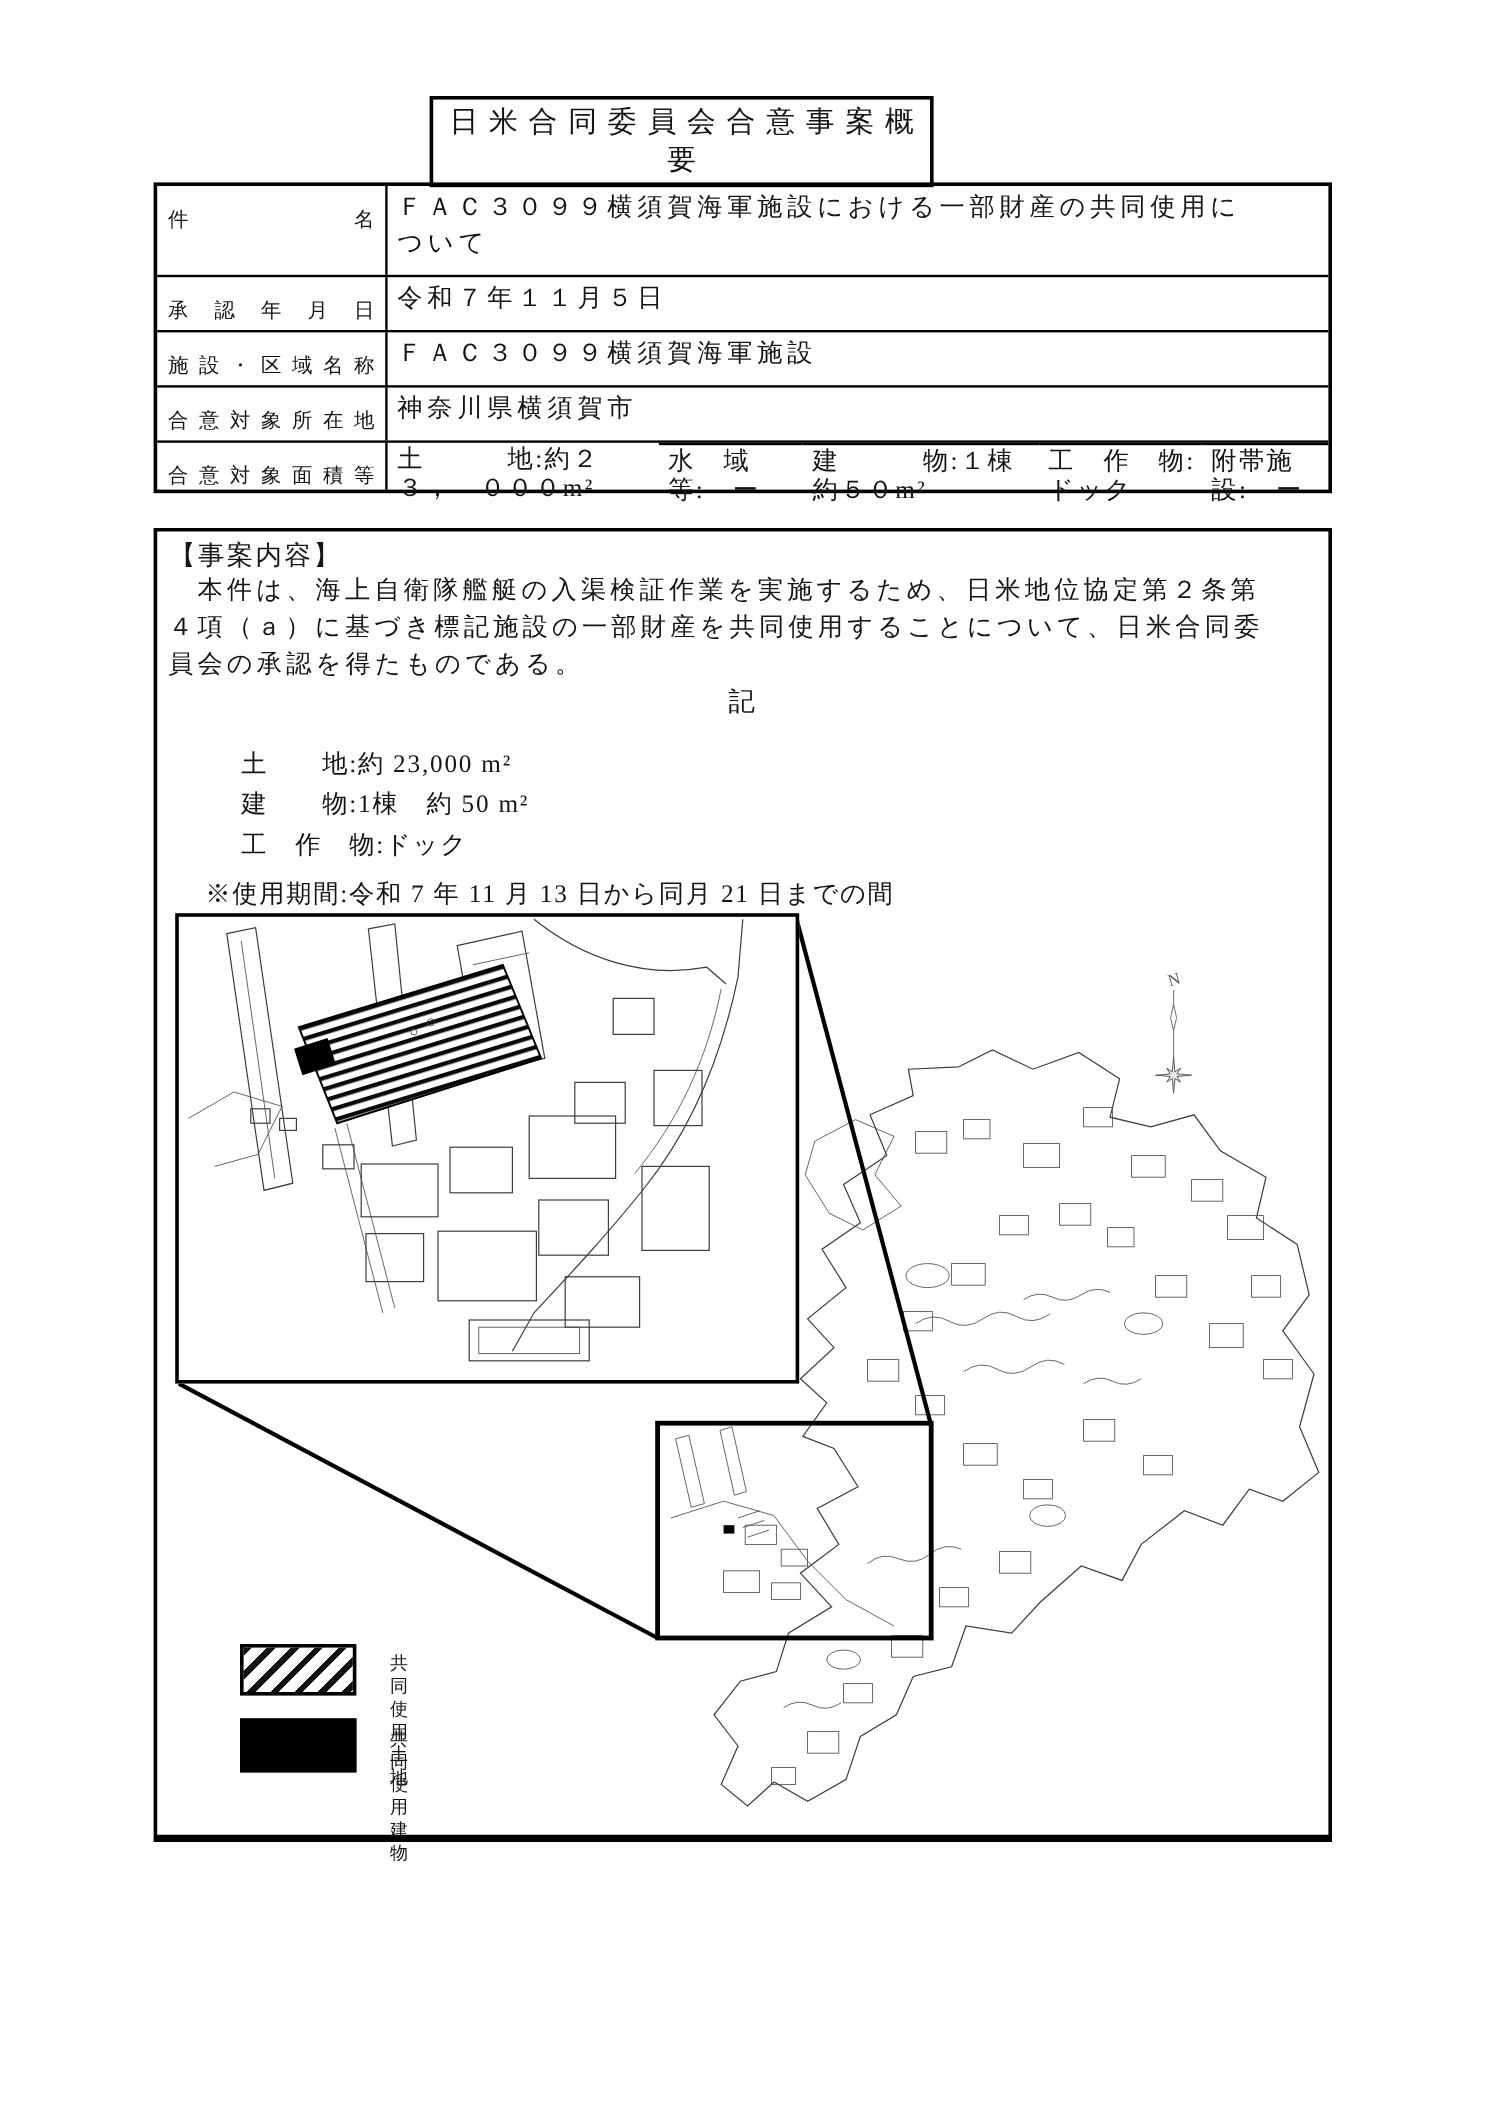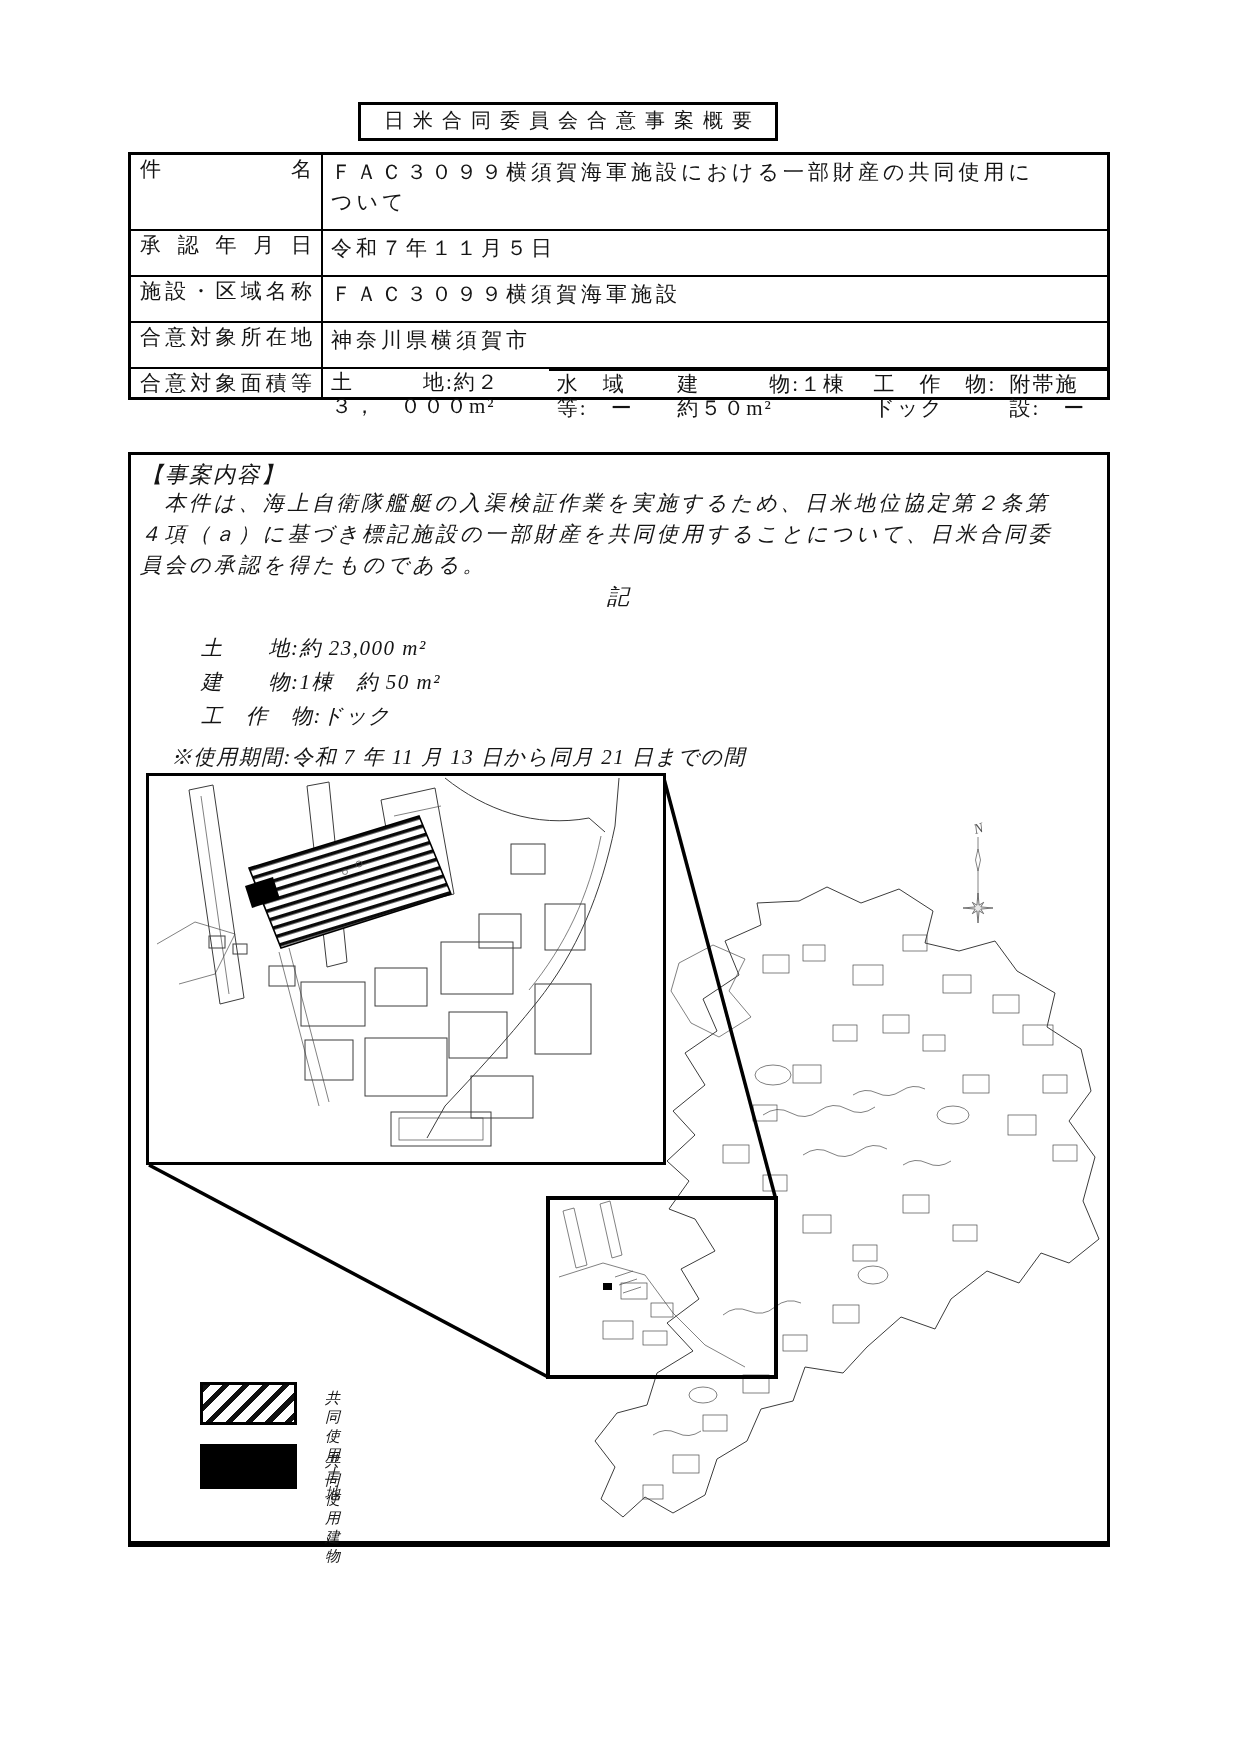--- a/index.html
+++ b/index.html
@@ -2,51 +2,51 @@
 <html><head>
 <meta charset="utf-8">
 <style>
   html,body{margin:0;padding:0;background:#fff;}
   .page{
     position:relative;width:1241px;height:1754px;background:#fff;overflow:hidden;
     font-family:"Liberation Serif","DejaVu Serif",serif;color:#141414;
   }
   
   .title-box{
-    position:absolute;left:358px;top:102px;width:420px;box-sizing:border-box;
-    border:3px solid #000;text-align:center;font-size:20px;letter-spacing:9px;
+    position:absolute;left:358px;top:80px;width:420px;box-sizing:border-box;
+    border:3px solid #000;text-align:center;font-size:24px;letter-spacing:9px;
     padding:2px 0 4px 9px;
   }
   
   .doc-table{
     position:absolute;left:128px;top:152px;width:982px;box-sizing:border-box;
     border:3px solid #000;
   }
   .t-row{display:flex;border-top:2px solid #000;align-items:stretch;}
   .t-row.first{border-top:none;}
   .t-label{
     flex:0 0 192px;width:192px;box-sizing:border-box;border-right:2px solid #000;
-    padding:0 9px 0;font-size:21px;
+    padding:16px 9px 0;font-size:17px;
   }
   .t-label span{display:block;text-align:justify;text-align-last:justify;}
   .t-value{
     flex:1;box-sizing:border-box;padding:2px 4px 12px 8px;font-size:21px;
     letter-spacing:4px;white-space:pre-line;line-height:30px;
   }
   .h62{min-height:62px;} .h31{min-height:31px;} .h27{min-height:27px;}
   .area-items{flex:1;display:flex;flex-direction:row;}
   .area-item{
     box-sizing:border-box;height:26px;border-top:2px solid #000;
     padding:1px 4px 0 8px;font-size:21px;letter-spacing:2px;line-height:24px;
   }
   .area-item.first{border-top:none;}
   
   .content-box{
-    position:absolute;left:128px;top:452px;width:982px;height:1095px;
-    box-sizing:border-box;border:3px solid #000;border-bottom-width:6px;font-style:italic;
+    position:absolute;left:128px;top:440px;width:982px;height:1095px;
+    box-sizing:border-box;border:3px solid #000;border-bottom-width:6px;
   }
   .section-heading{position:absolute;left:10px;top:5px;font-size:22px;letter-spacing:2px;}
   .case-body{
     position:absolute;left:9px;top:33px;width:962px;font-size:21px;
     letter-spacing:3.5px;line-height:31px;white-space:pre-line;
   }
   .note-heading{position:absolute;left:0;top:127px;width:100%;text-align:center;font-size:22px;letter-spacing:2px;}
   .detail-items{position:absolute;left:70px;top:176px;font-size:21px;letter-spacing:1.5px;}
   .detail-item{height:34px;line-height:34px;}
   .usage-period{position:absolute;left:24px;top:288px;font-size:21px;letter-spacing:1.5px;margin-left:16px;}

